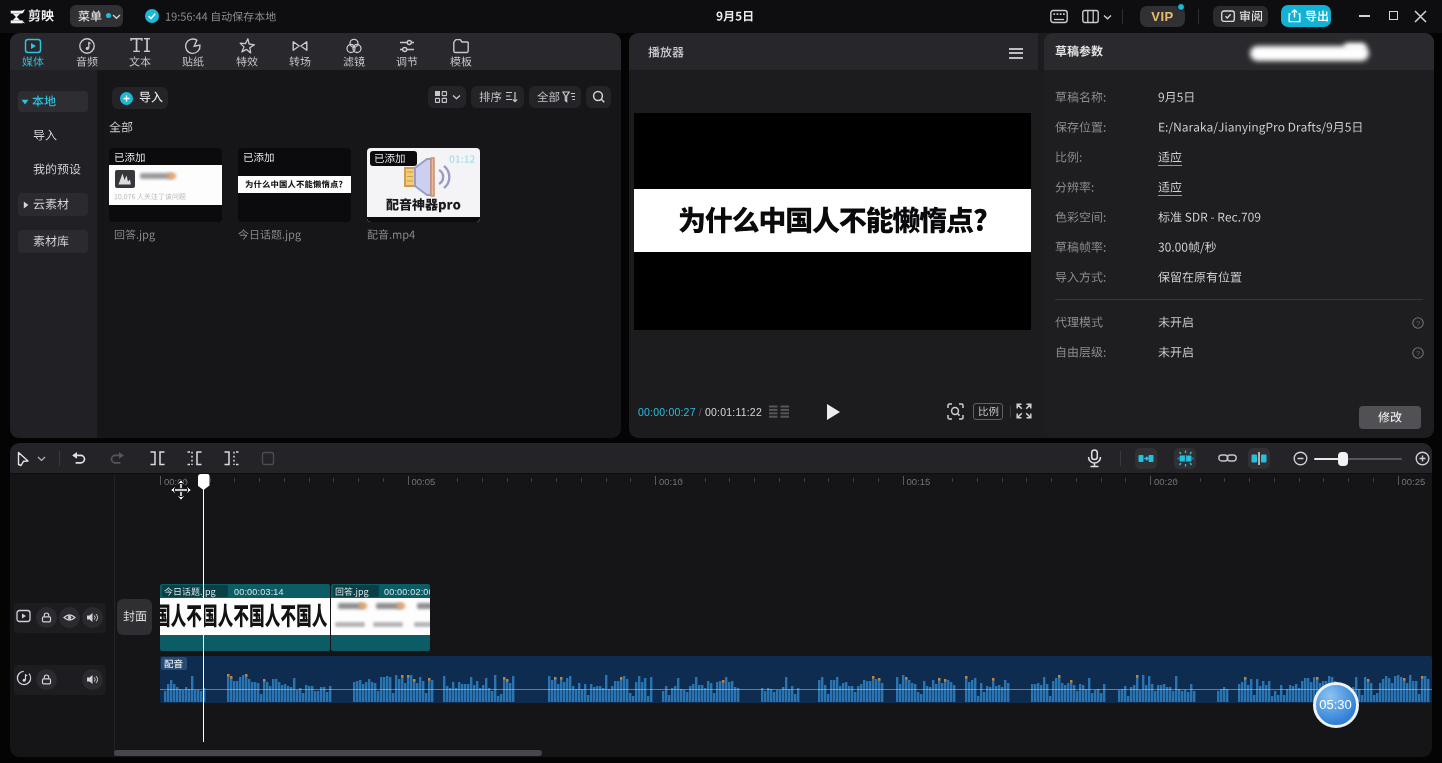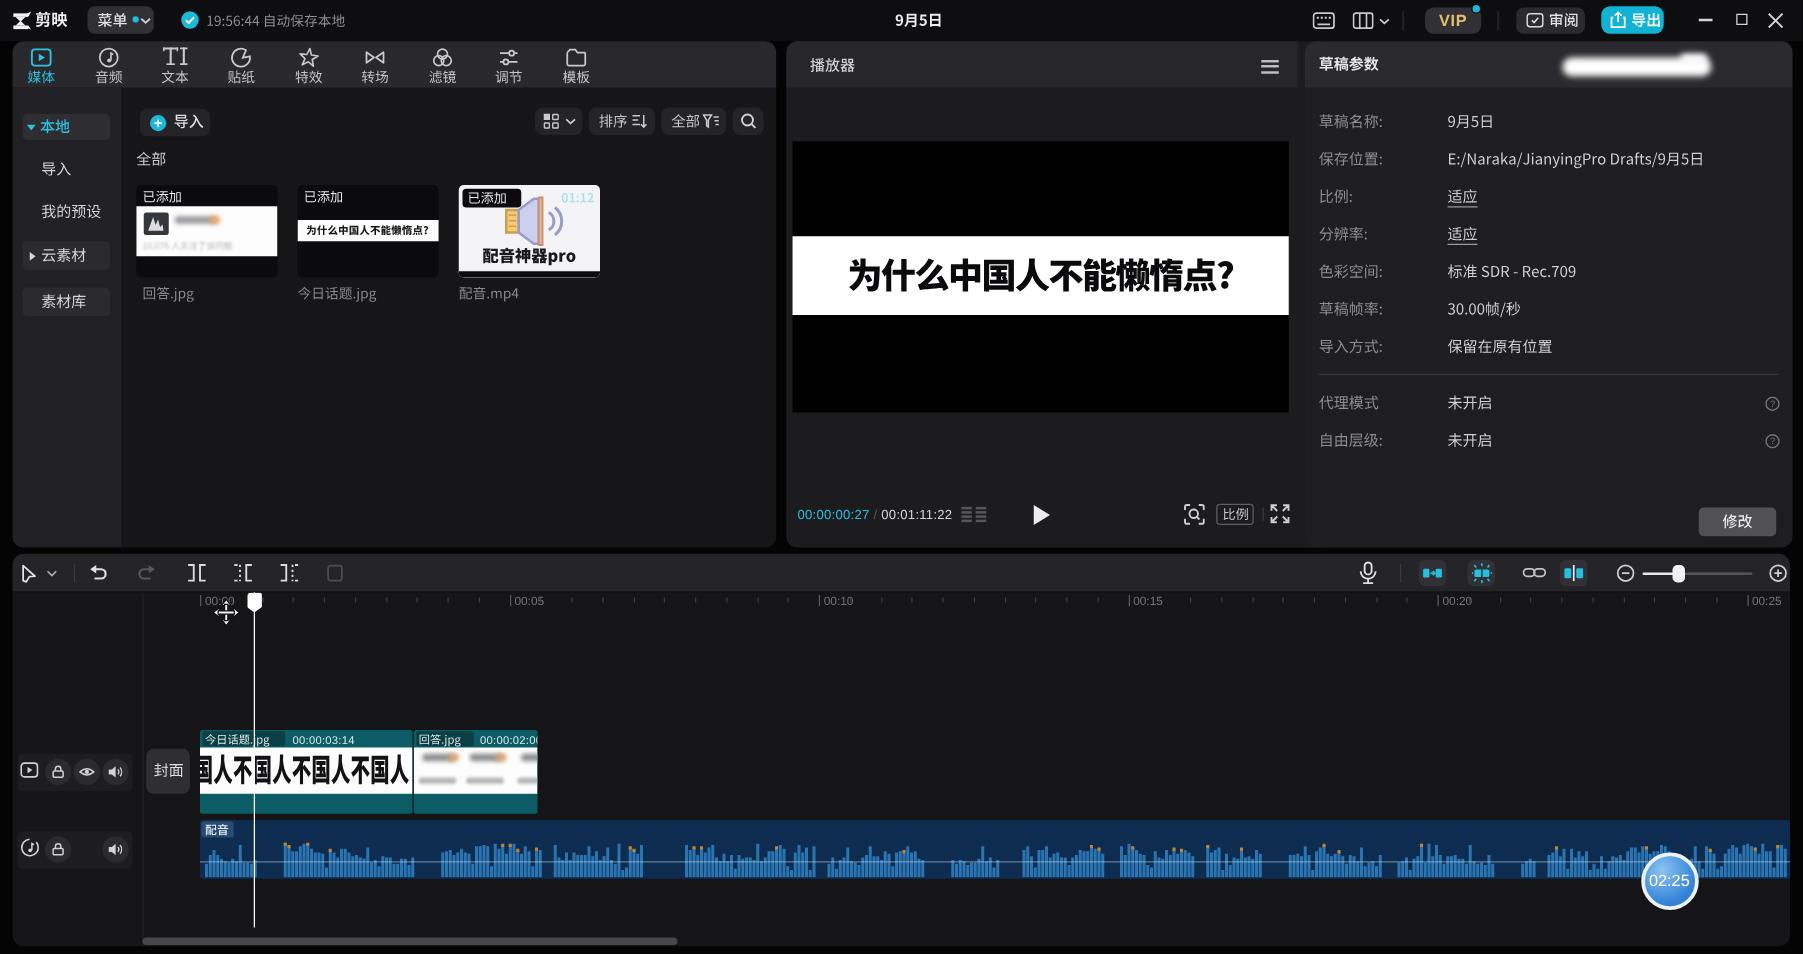--- a/index.html
+++ b/index.html
@@ -1007,14 +1007,14 @@
 <polygon points="11,0.5 14.8,5.4 7.2,5.4"></polygon>
         <polygon points="11,21.5 7.2,16.6 14.8,16.6"></polygon>
 <polygon points="0.5,11 5.4,7.2 5.4,14.8"></polygon>
         <polygon points="21.5,11 16.6,14.8 16.6,7.2"></polygon>
 <rect x="9.7" y="4.5" width="2.6" height="13"></rect>
         <rect x="4.5" y="9.7" width="13" height="2.6"></rect>
 </g>
     </svg>
     <div class="abs" style="left:104px;top:307px;width:428px;height:6px;background:#47474b;border-radius:3px"></div>
     <div class="abs" style="left:1303px;top:239px;width:46px;height:46px;border-radius:50%;border:3.5px solid #eef2f7;background:radial-gradient(circle at 35% 28%,#8cc4f2 0%,#5da2e4 35%,#3381d8 70%,#2a74cc 100%)">
-<div class="abs" style="left:0;top:0;width:39px;height:39px;text-align:center;line-height:39px;font-size:13px;color:#fff">02:25</div>
+<div class="abs" style="left:0;top:0;width:39px;height:39px;text-align:center;line-height:39px;font-size:13px;color:#fff">05:30</div>
     </div>
   </div>
 </body></html>

